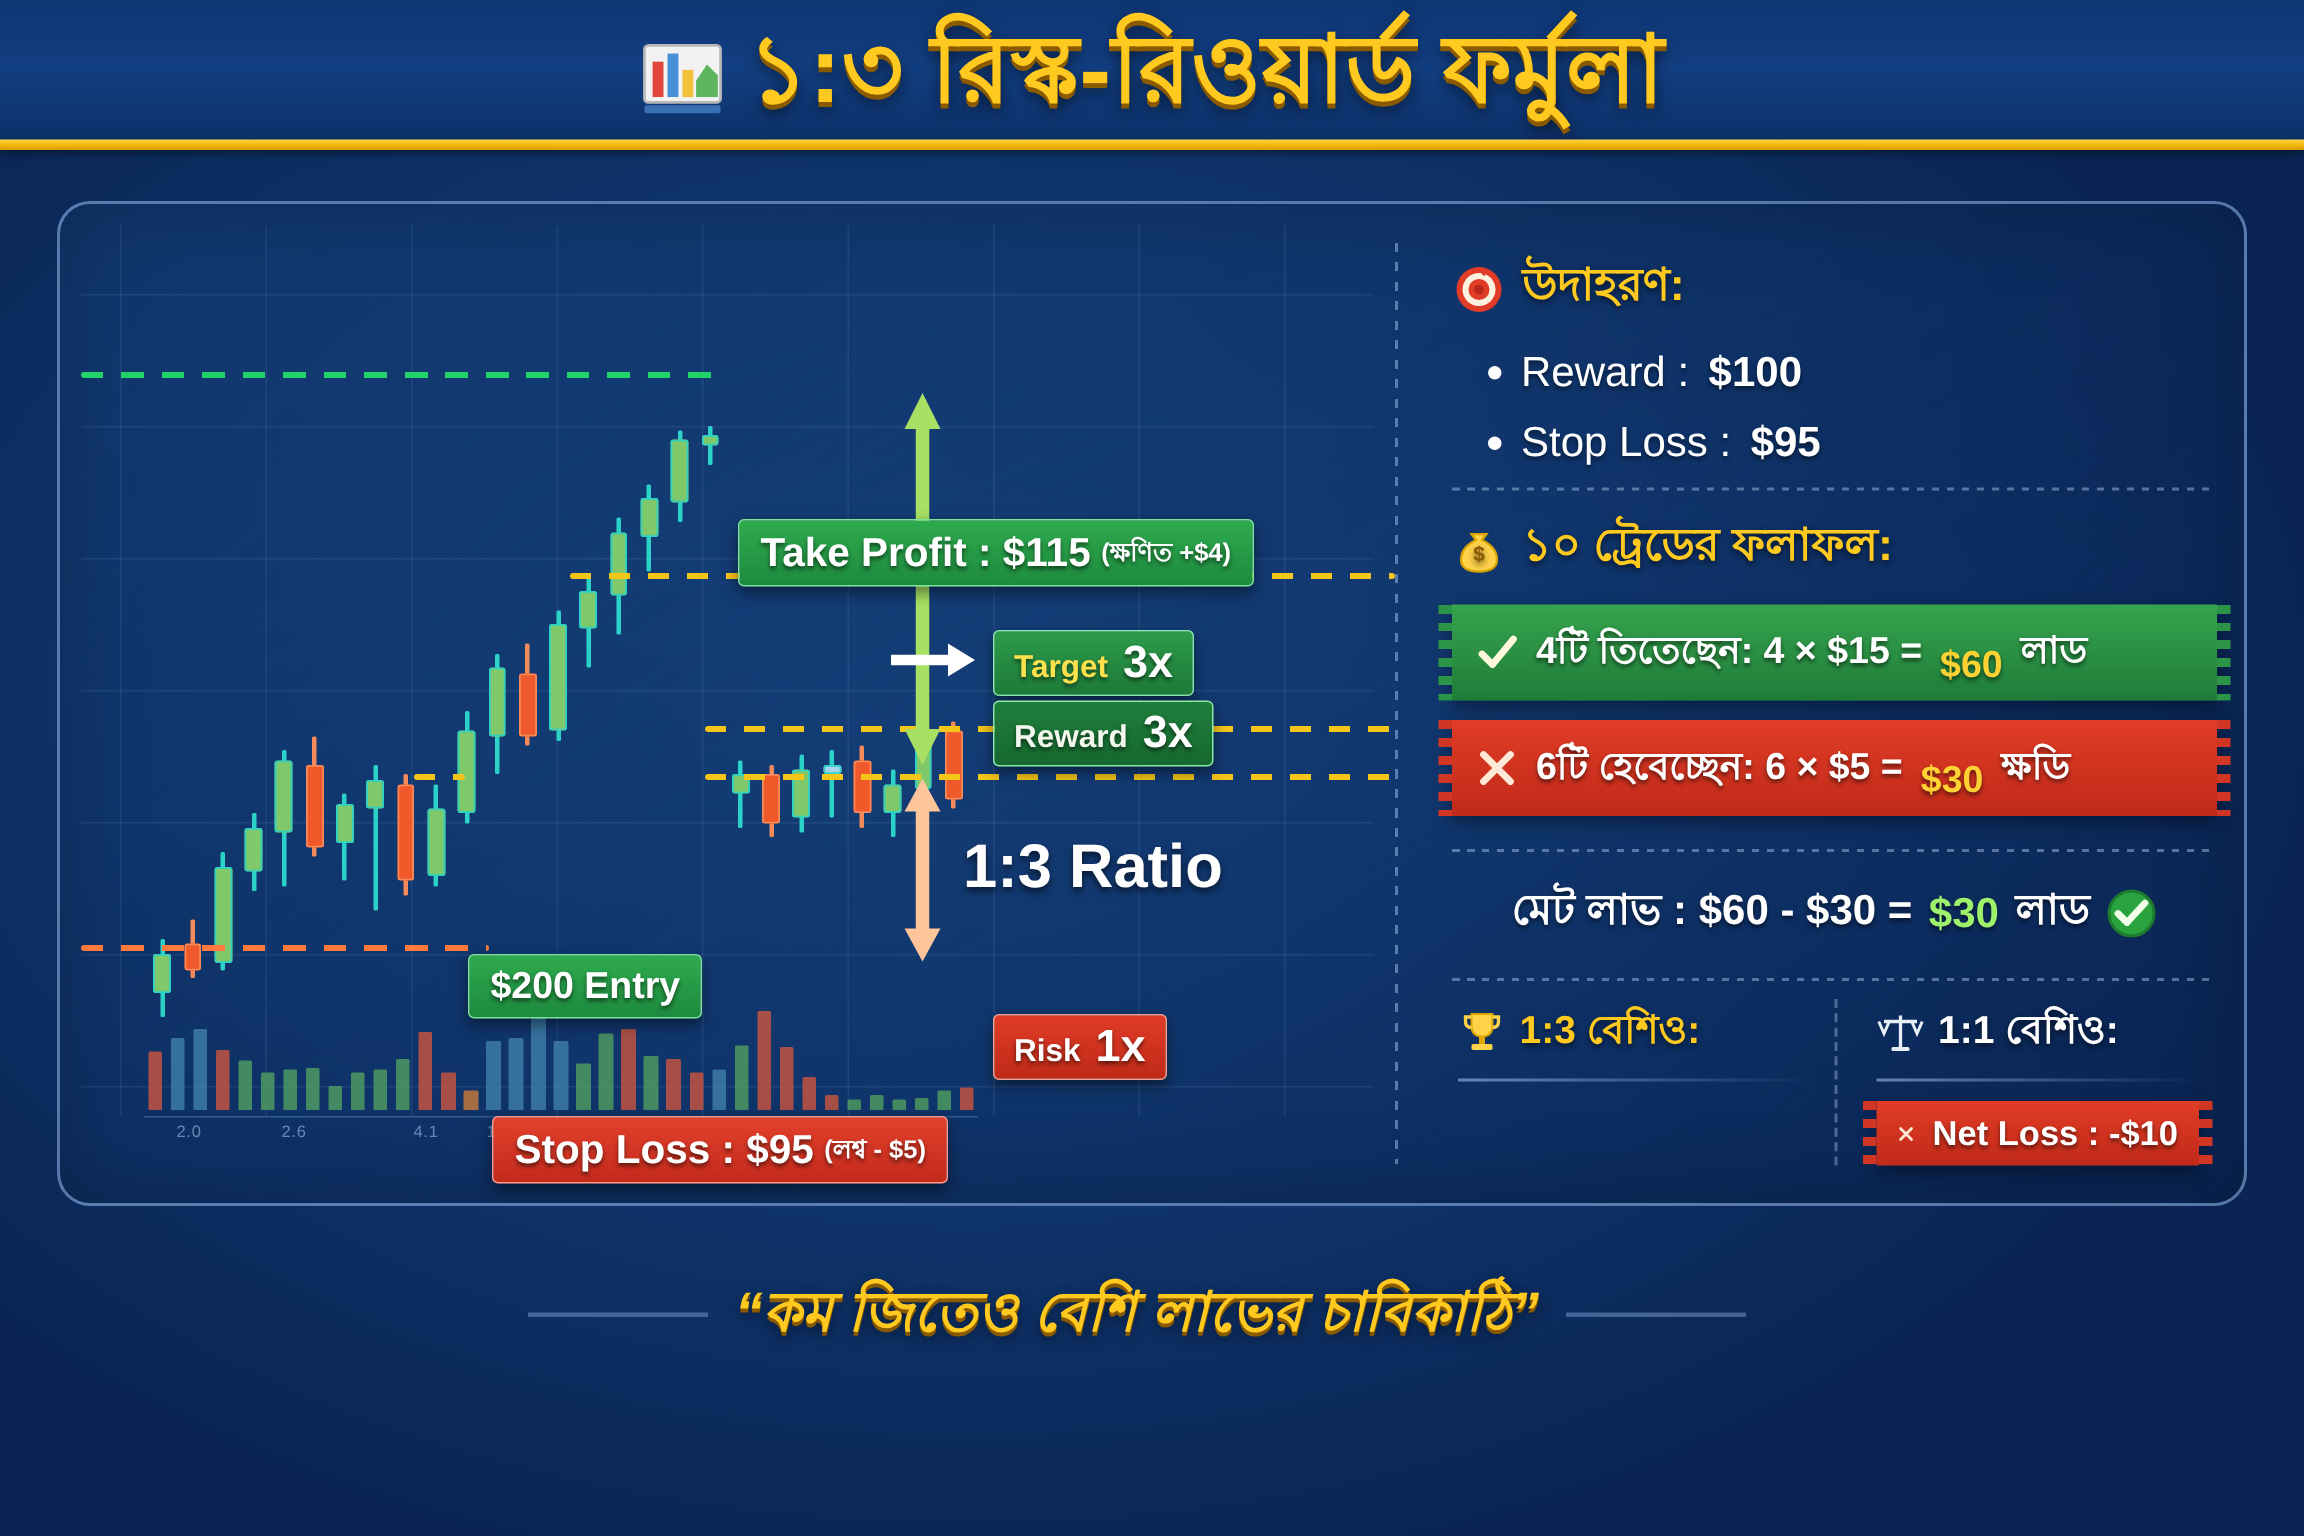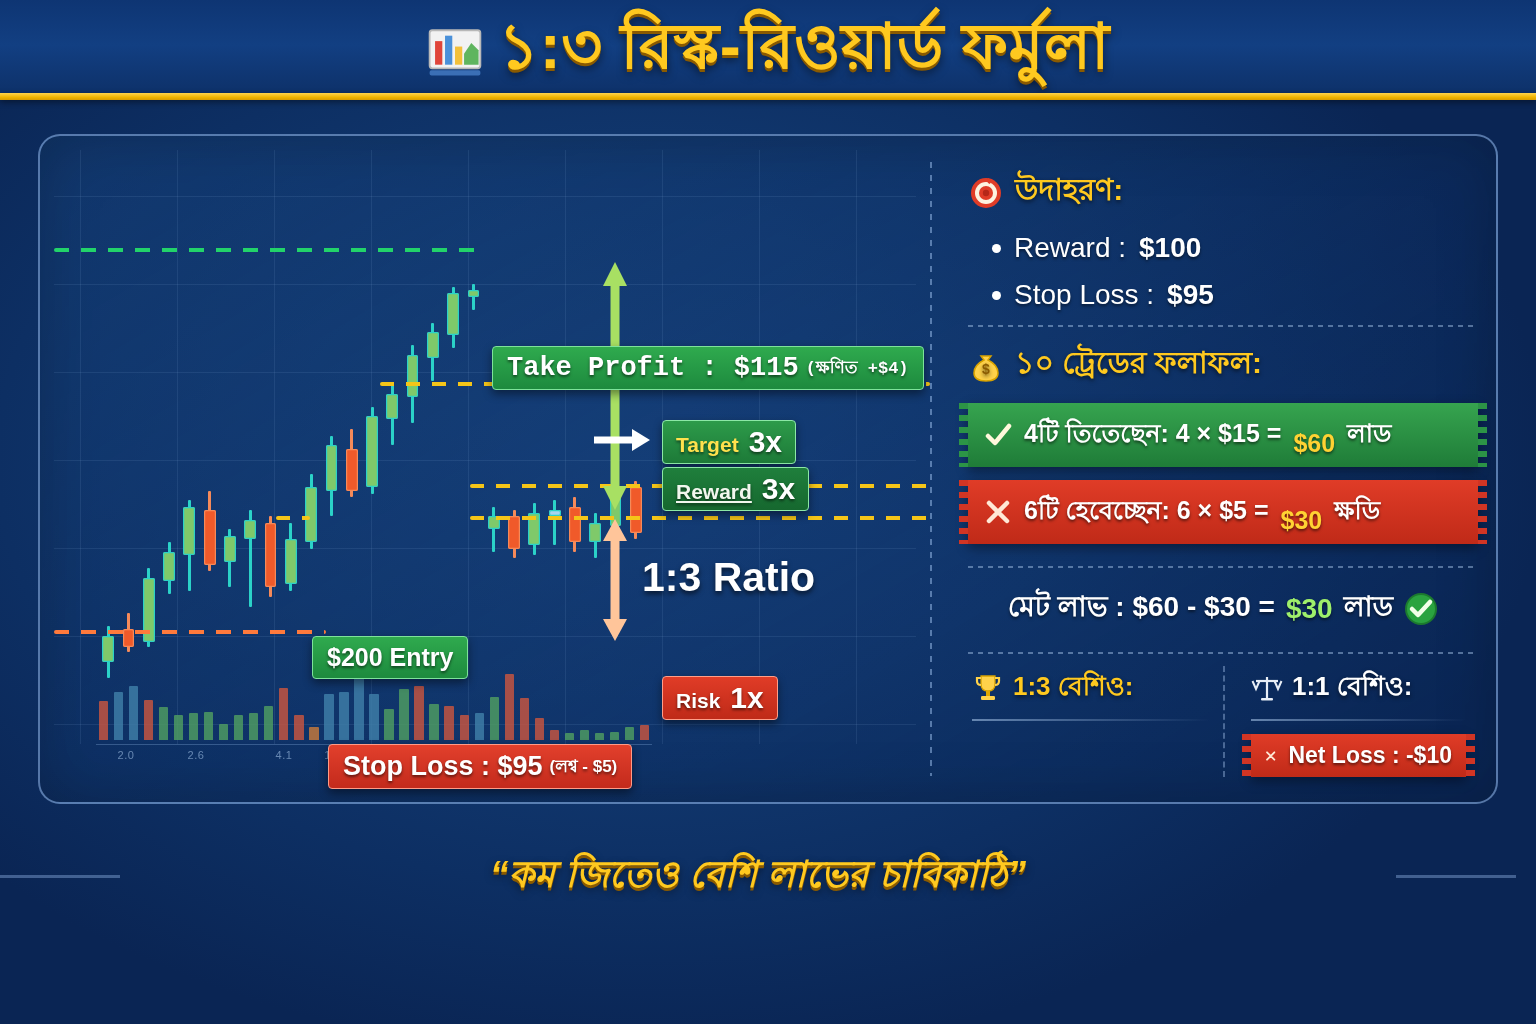--- a/index.html
+++ b/index.html
@@ -70,21 +70,20 @@
     position:absolute; display:flex; align-items:center; gap:7px;
     padding:6px 14px; border-radius:4px; white-space:nowrap;
     font-weight:bold; color:#fff; text-shadow:0 2px 3px rgba(0,0,0,.55);
     box-shadow:0 4px 10px rgba(0,0,0,.45);
   }
   .chip .sub { font-size:17px; font-weight:bold; }
   .chip-tp {
     left:452px; top:210px; font-size:27px;
     background:linear-gradient(180deg,#2faa4e 0%,#1d8a3e 100%);
     border:1.5px solid #7de39a;
-    font-family:Liberation Mono, monospace;
   }
   .chip-entry {
     left:272px; top:500px; font-size:25px;
     background:linear-gradient(180deg,#2faa4e 0%,#1d8a3e 100%);
     border:1.5px solid #7de39a;
   }
   .chip-sl {
     left:288px; top:608px; font-size:27px;
     background:linear-gradient(180deg,#e2402c 0%,#c32a1c 100%);
     border:1.5px solid #ff9a86;
@@ -98,21 +97,21 @@
   .badge .mult { font-size:30px; font-weight:bold; color:#fff; text-shadow:0 2px 3px rgba(0,0,0,.55); }
   #badge-target {
     left:622px; top:284px;
     background:linear-gradient(180deg,#2d9b4a 0%,#1d7a38 100%); border:1.5px solid #8ce8a6;
   }
   #badge-target .name { color:#ffe14d; }
   #badge-reward {
     left:622px; top:331px;
     background:linear-gradient(180deg,#1f7f3c 0%,#16682f 100%); border:1.5px solid #8ce8a6;
   }
-  #badge-reward .name { color:#f2f7ee;text-decoration:underline; }
+  #badge-reward .name { color:#f2f7ee; }
   #badge-risk {
     left:622px; top:540px;
     background:linear-gradient(180deg,#e03c27 0%,#bf2a18 100%); border:1.5px solid #ff9d88;
   }
   #badge-risk .name { color:#fff; }
   #ratio-text {
     position:absolute; left:602px; top:418px; font-size:41px; font-weight:bold;
     color:#ffffff; text-shadow:0 3px 5px rgba(0,0,0,.6); white-space:nowrap;
   }
   
@@ -175,21 +174,21 @@
   .cmp-head.gold { color:#ffc91f; }
   .cmp-head.white { color:#ffffff; }
   .cmp-line {
     height:2px; margin:9px 0 11px;
     background:linear-gradient(90deg,rgba(175,205,240,.55),rgba(175,205,240,0));
   }
   .cmp-ribbon { font-size:23px; padding:8px 14px; }
   
   #footer-quote {
     position:absolute; left:0; top:845px; width:1516px;
-    display:flex; align-items:center; justify-content:space-between; gap:18px;
+    display:flex; align-items:center; justify-content:center; gap:18px;
   }
   #footer-quote .fline { width:120px; height:3px; background:rgba(150,185,235,.4); }
   #quote-text {
     font-size:37px; font-weight:bold; font-style:italic; color:#ffc91f;
     text-shadow:0 3px 0 #8a5a00, 0 4px 9px rgba(0,0,0,.55); white-space:nowrap;
   }
   .ico { flex:0 0 auto; }
 </style>
 </head>
 <body>

